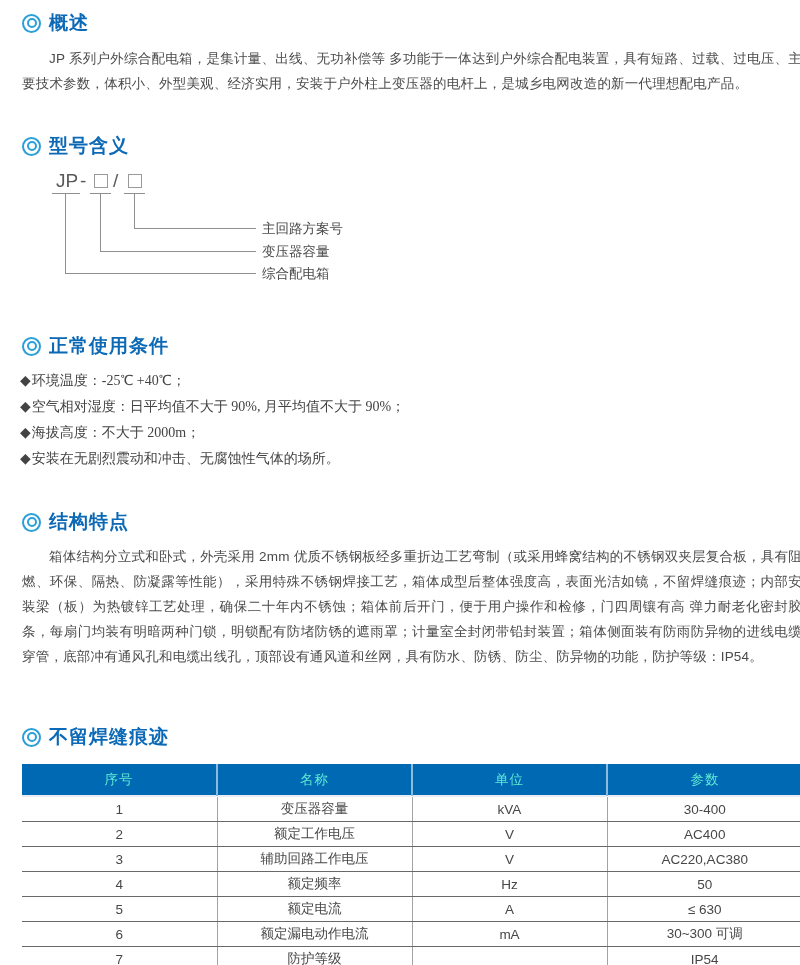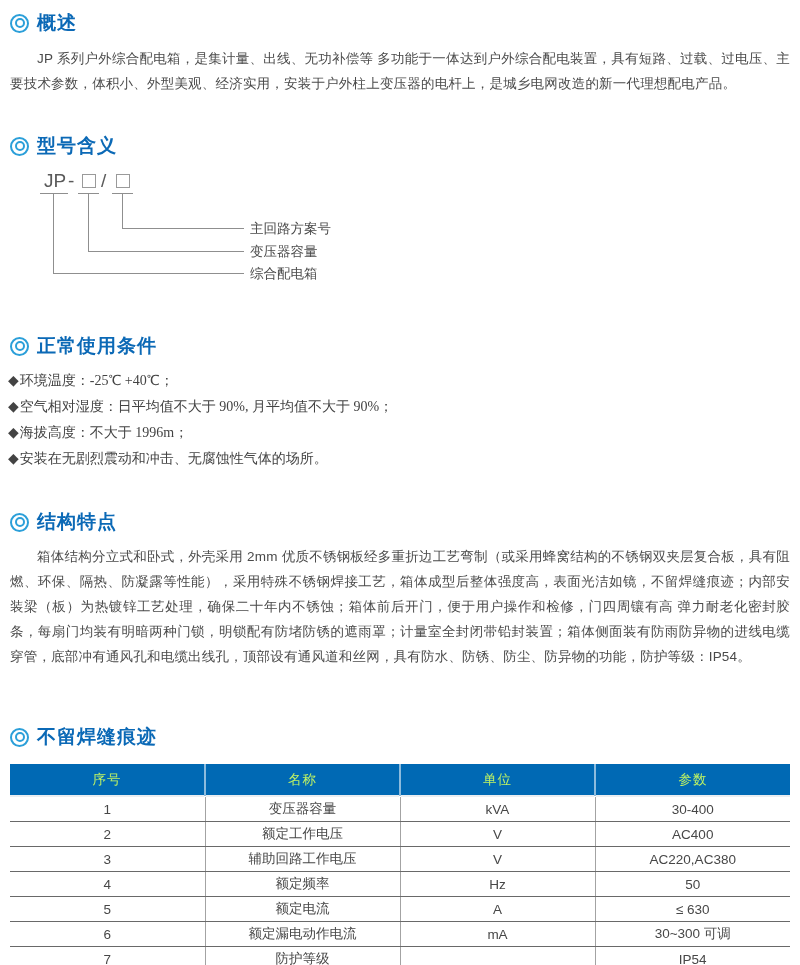--- a/index.html
+++ b/index.html
@@ -41,38 +41,38 @@
   .dline { position:absolute; background:#8f8f8f; }
   .dlabel { position:absolute; left:210px; font-size:13.5px; color:#4a4a4a; white-space:nowrap; }
 
   
   table.params {
     position:absolute; left:10px; top:764px; width:780px;
     border-collapse:collapse; table-layout:fixed;
   }
   table.params col { width:25%; }
   table.params thead th {
-    background:#0069b4; color:#bef264; font-weight:normal;
+    background:#0069b4; color:#5eead4; font-weight:normal;
     font-size:13.5px; height:29px; letter-spacing:1px;
     border-right:2px solid rgba(255,255,255,0.55);
   }
   table.params thead th:last-child { border-right:none;text-align:center; }
   table.params tbody td {
     height:22px; text-align:center; vertical-align:middle;
     font-size:13.5px; color:#474747;
     border-bottom:1px solid #696969;
     border-right:1px solid #a3a3a3;
   }
   table.params tbody td:last-child { border-right:none; }
   table.params tbody tr:first-child td { border-top:2px solid #e9edf1; }
 </style>
 </head>
 <body>
 
-<div class="abs" style="inset:0;">
+<div class="abs" style="inset:0;margin-left:12px;">
 
   <div class="sec-head" style="top:10px;">
     <span class="ring">
         <span class="ring-inner"></span>
       </span>
     <span>概述</span>
   </div>
   <div class="para" style="top:46px;">JP 系列户外综合配电箱，是集计量、出线、无功补偿等 多功能于一体达到户外综合配电装置，具有短路、过载、过电压、主要技术参数，体积小、外型美观、经济实用，安装于户外柱上变压器的电杆上，是城乡电网改造的新一代理想配电产品。</div>
 
   <div class="sec-head" style="top:133px;">
@@ -108,21 +108,21 @@
 
   <div class="sec-head" style="top:333px;">
     <span class="ring">
         <span class="ring-inner"></span>
       </span>
     <span>正常使用条件</span>
   </div>
   <div class="bullets" style="top:368px;">
     <div class="bullet-item"><span class="bullet-glyph">◆</span><span>环境温度：-25℃ +40℃；</span></div>
     <div class="bullet-item"><span class="bullet-glyph">◆</span><span>空气相对湿度：日平均值不大于 90%, 月平均值不大于 90%；</span></div>
-    <div class="bullet-item"><span class="bullet-glyph">◆</span><span>海拔高度：不大于 1996m；</span></div>
+    <div class="bullet-item"><span class="bullet-glyph">◆</span><span>海拔高度：不大于 2000m；</span></div>
     <div class="bullet-item"><span class="bullet-glyph">◆</span><span>安装在无剧烈震动和冲击、无腐蚀性气体的场所。</span></div>
   </div>
 
   <div class="sec-head" style="top:509px;">
     <span class="ring">
         <span class="ring-inner"></span>
       </span>
     <span>结构特点</span>
   </div>
   <div class="para" style="top:544px;">箱体结构分立式和卧式，外壳采用 2mm 优质不锈钢板经多重折边工艺弯制（或采用蜂窝结构的不锈钢双夹层复合板，具有阻燃、环保、隔热、防凝露等性能），采用特殊不锈钢焊接工艺，箱体成型后整体强度高，表面光洁如镜，不留焊缝痕迹；内部安装梁（板）为热镀锌工艺处理，确保二十年内不锈蚀；箱体前后开门，便于用户操作和检修，门四周镶有高 弹力耐老化密封胶条，每扇门均装有明暗两种门锁，明锁配有防堵防锈的遮雨罩；计量室全封闭带铅封装置；箱体侧面装有防雨防异物的进线电缆穿管，底部冲有通风孔和电缆出线孔，顶部设有通风道和丝网，具有防水、防锈、防尘、防异物的功能，防护等级：IP54。</div>

